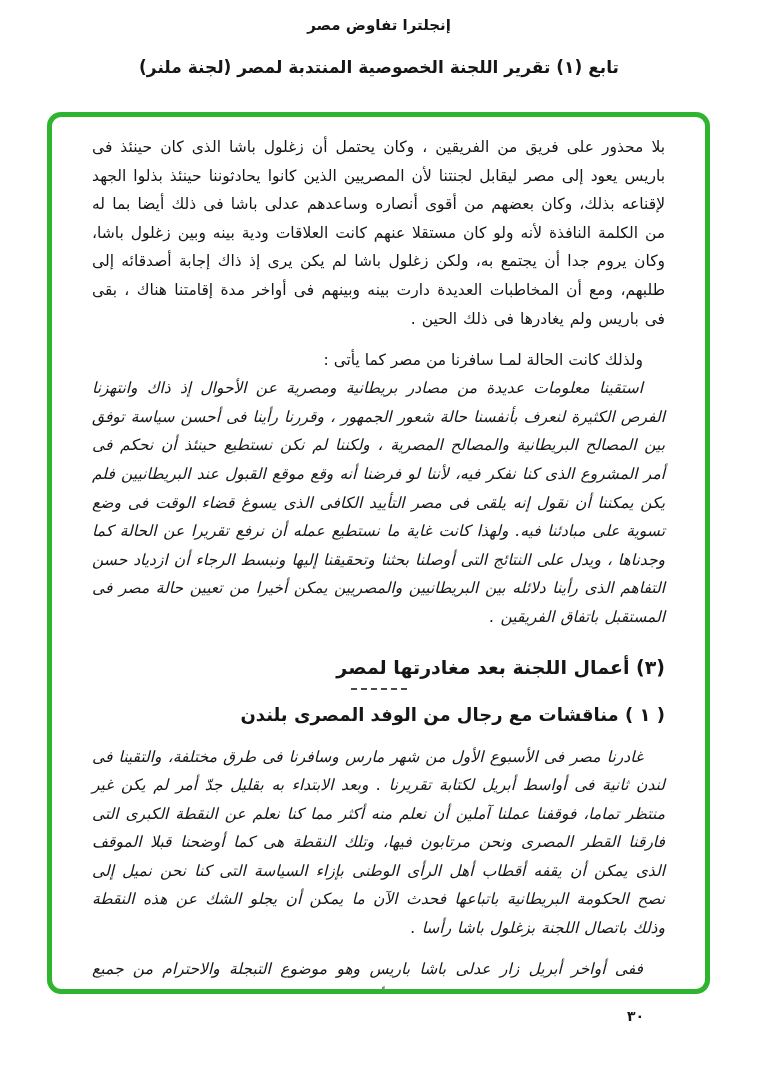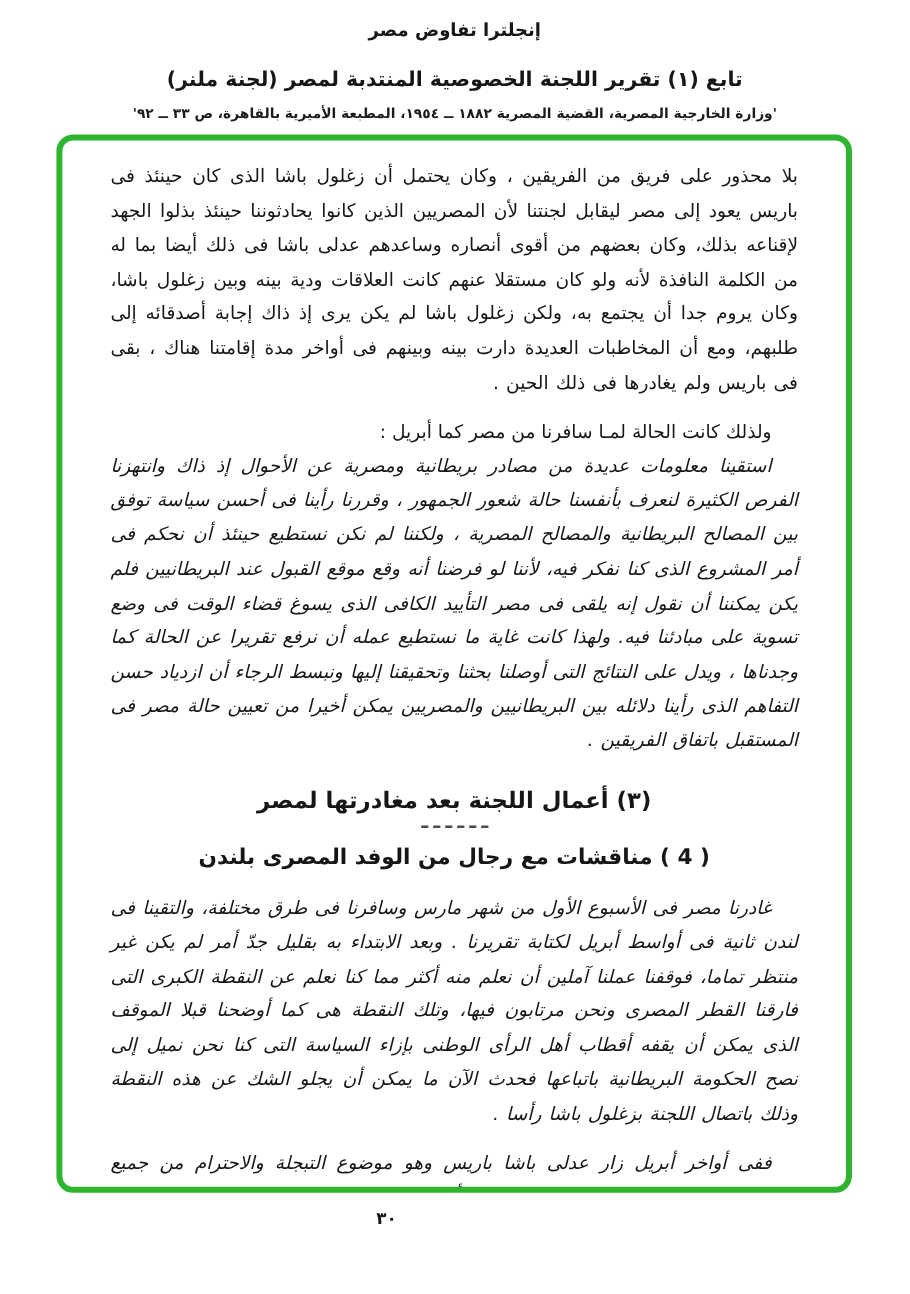--- a/index.html
+++ b/index.html
@@ -58,21 +58,20 @@
   .para + .para { margin-top: 12px; }
   .single-line {
     margin-top: 13px;
     font-size: 15.5px;
     line-height: 28px;
     text-indent: 22px;
     text-align: right;
   }
   .section-block {
     margin-top: 24px;
-    text-align: center;
   }
   .section-heading {
     font-size: 19px;
     font-weight: bold;
   }
   .section-divider {
     width: 56px;
     margin: 10px auto 14px auto;
     border: 0;
     border-top: 2px dashed #4a4a4a;
@@ -81,42 +80,41 @@
   .subsection-heading {
     font-size: 18px;
     font-weight: bold;
     margin-bottom: 18px;
   }
   .page-number {
     position: absolute;
     top: 1008px;
     left: 0;
     width: 644px;
-    text-align: center;
+    text-align: right;
     font-size: 14px;
     font-weight: bold;
   }
 </style>
 </head>
 <body>
 
 <div class="header">
   <div class="header-title">إنجلترا تفاوض مصر</div>
   <div class="header-subtitle">تابع (١) تقرير اللجنة الخصوصية المنتدبة لمصر (لجنة ملنر)</div>
-  <div class="header-source">'وزارة الخارجية المصرية، القضية المصرية ١٨٨٢ ــ ١٩٥٤، المطبعة الأميرية بالقاهرة، ص ٣٣ ــ ٩٢'</div>
 </div>
 
 <div class="text-frame">
   <div class="para">بلا محذور على فريق من الفريقين ، وكان يحتمل أن زغلول باشا الذى كان حينئذ فى باريس يعود إلى مصر ليقابل لجنتنا لأن المصريين الذين كانوا يحادثوننا حينئذ بذلوا الجهد لإقناعه بذلك، وكان بعضهم من أقوى أنصاره وساعدهم عدلى باشا فى ذلك أيضا بما له من الكلمة النافذة لأنه ولو كان مستقلا عنهم كانت العلاقات ودية بينه وبين زغلول باشا، وكان يروم جدا أن يجتمع به، ولكن زغلول باشا لم يكن يرى إذ ذاك إجابة أصدقائه إلى طلبهم، ومع أن المخاطبات العديدة دارت بينه وبينهم فى أواخر مدة إقامتنا هناك ، بقى فى باريس ولم يغادرها فى ذلك الحين .</div>
-  <div class="single-line">ولذلك كانت الحالة لمـا سافرنا من مصر كما أبريل :</div>
+  <div class="single-line">ولذلك كانت الحالة لمـا سافرنا من مصر كما يأتى :</div>
   <div class="para indent">استقينا معلومات عديدة من مصادر بريطانية ومصرية عن الأحوال إذ ذاك وانتهزنا الفرص الكثيرة لنعرف بأنفسنا حالة شعور الجمهور ، وقررنا رأينا فى أحسن سياسة توفق بين المصالح البريطانية والمصالح المصرية ، ولكننا لم نكن نستطيع حينئذ أن نحكم فى أمر المشروع الذى كنا نفكر فيه، لأننا لو فرضنا أنه وقع موقع القبول عند البريطانيين فلم يكن يمكننا أن نقول إنه يلقى فى مصر التأييد الكافى الذى يسوغ قضاء الوقت فى وضع تسوية على مبادئنا فيه. ولهذا كانت غاية ما نستطيع عمله أن نرفع تقريرا عن الحالة كما وجدناها ، ويدل على النتائج التى أوصلنا بحثنا وتحقيقنا إليها ونبسط الرجاء أن ازدياد حسن التفاهم الذى رأينا دلائله بين البريطانيين والمصريين يمكن أخيرا من تعيين حالة مصر فى المستقبل باتفاق الفريقين .</div>
 
   <div class="section-block">
     <div class="section-heading">(٣)  أعمال اللجنة بعد مغادرتها لمصر</div>
     <hr class="section-divider">
-    <div class="subsection-heading">( 4 ) مناقشات مع رجال من الوفد المصرى بلندن</div>
+    <div class="subsection-heading">( ١ ) مناقشات مع رجال من الوفد المصرى بلندن</div>
   </div>
 
   <div class="para indent">غادرنا مصر فى الأسبوع الأول من شهر مارس وسافرنا فى طرق مختلفة، والتقينا فى لندن ثانية فى أواسط أبريل لكتابة تقريرنا . وبعد الابتداء به بقليل جدّ أمر لم يكن غير منتظر تماما، فوقفنا عملنا آملين أن نعلم منه أكثر مما كنا نعلم عن النقطة الكبرى التى فارقنا القطر المصرى ونحن مرتابون فيها، وتلك النقطة هى كما أوضحنا قبلا الموقف الذى يمكن أن يقفه أقطاب أهل الرأى الوطنى بإزاء السياسة التى كنا نحن نميل إلى نصح الحكومة البريطانية باتباعها فحدث الآن ما يمكن أن يجلو الشك عن هذه النقطة وذلك باتصال اللجنة بزغلول باشا رأسا .</div>
   <div class="para indent">ففى أواخر أبريل زار عدلى باشا باريس وهو موضوع التبجلة والاحترام من جميع مواطنيه، وكانت نصائحه لنا فى مصر من أعظم النصائح قيمة، فقصد زغلول باشا من فوره وجعل يكلمه لكى يجمع بينه وبين اللجنة . فعلمنا فى أوائل شهر مايو أنه بحسن مساعى عدلى باشا بالأكثر رضى زغلول باشا وأعضاء الوفد أن يعدلوا عن خطتهم الأولى وأن يتصلوا باللجنة مباشرة . واتفق فى الأسبوع</div>
 </div>
 
 <div class="page-number">٣٠</div>
 
 </body></html>

